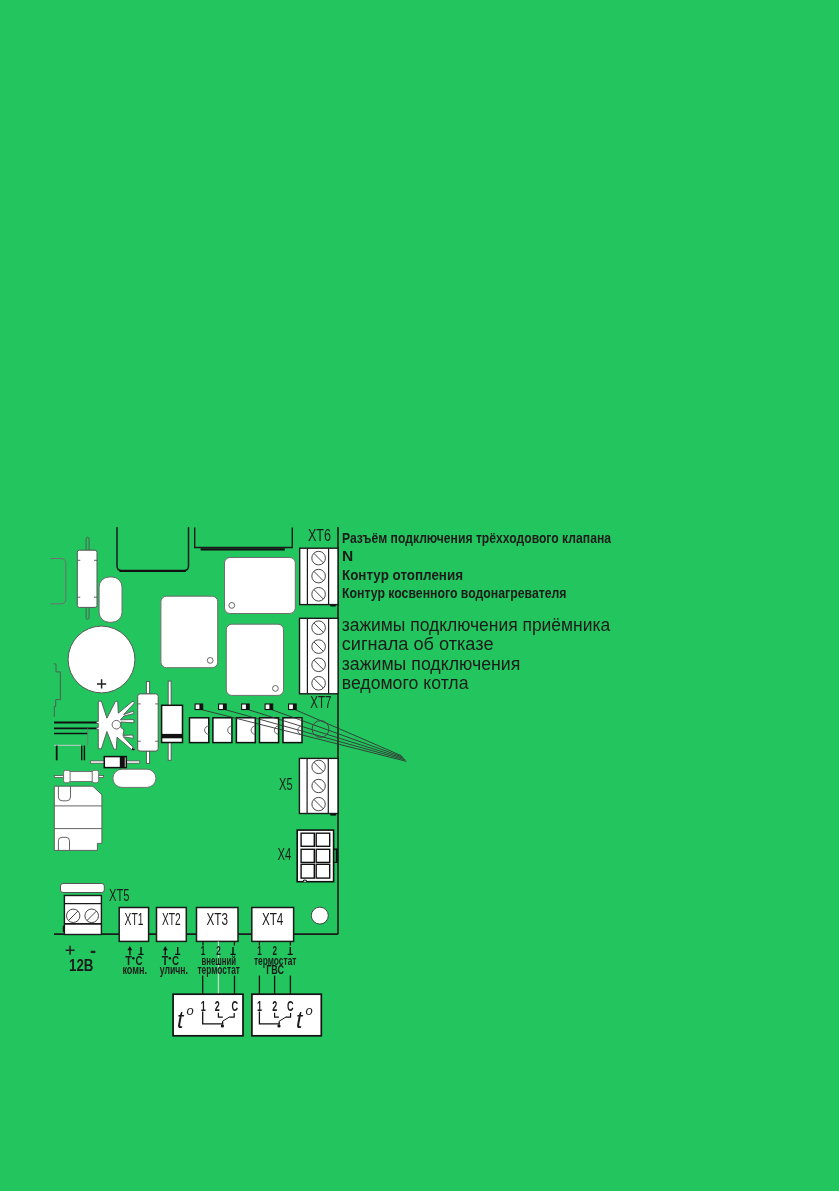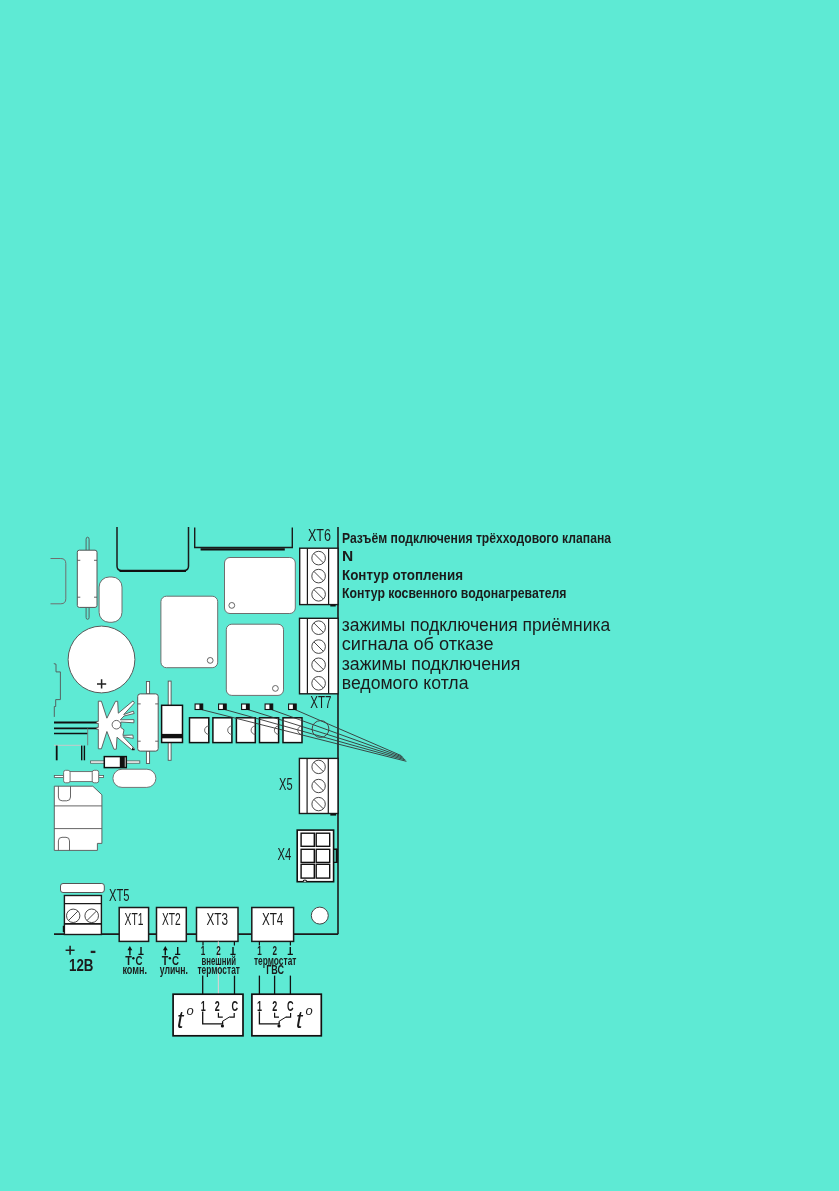--- a/index.html
+++ b/index.html
@@ -1,16 +1,16 @@
 <!DOCTYPE html>
 <html><head>
 <meta charset="utf-8">
 <style>
   html,body{margin:0;padding:0;background:#ffffff;}
-  #page{position:relative;width:839px;height:1191px;background:#5eead4;overflow:hidden;}
+  #page{position:relative;width:839px;height:1191px;background:#22c55e;overflow:hidden;}
   svg{position:absolute;left:0;top:0;}
   text{font-family:"Liberation Sans",sans-serif;fill:#1b1b1b;}
 </style>
 </head>
 <body>
 <div id="page">
 <svg width="839" height="1191" viewBox="0 0 839 1191">
 
 <g>
         <line x1="338" y1="527" x2="338" y2="934.2" stroke="#1b1b1b" stroke-width="1.6"></line>

